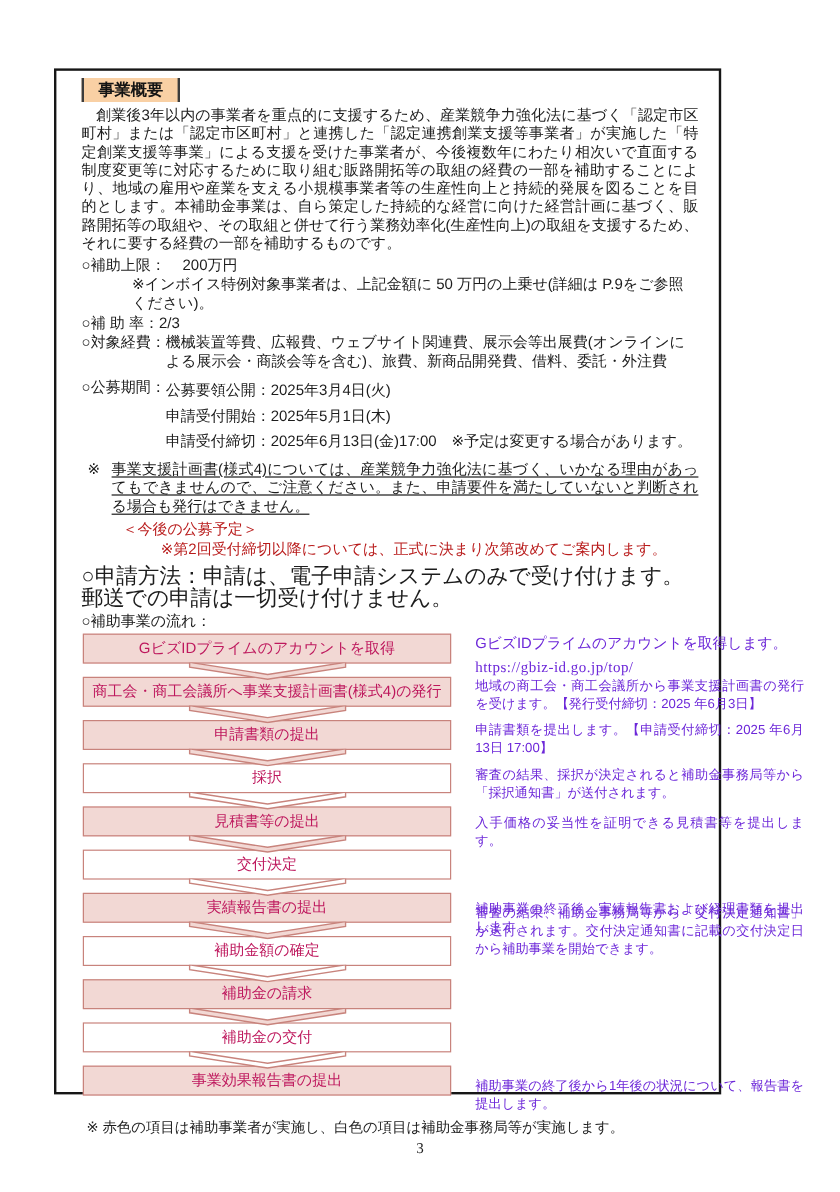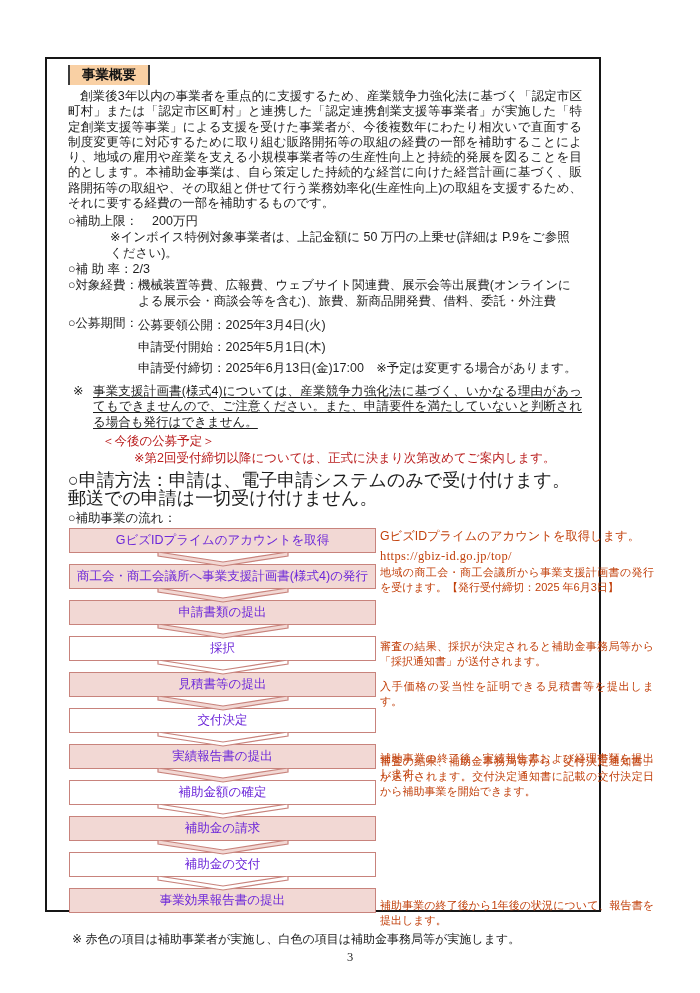--- a/index.html
+++ b/index.html
@@ -40,29 +40,29 @@
   .future-head { margin-top:3px; padding-left:34px; font-size:12.5px; line-height:16px; }
   .future-note { padding-left:66px; font-size:12.5px; line-height:18px; }
   .apply-line { margin-top:4px; font-size:18px; line-height:18px; }
   .flow-head { margin-top:3px; font-size:12.5px; line-height:16px; }
   
   .flow { position:relative; margin-top:2px; height:424px; }
   .steps { position:absolute; left:1px; top:0; width:307px; }
   .step {
     height:25px; border:1.5px solid #c8837c;
     display:flex; align-items:center; justify-content:center;
-    font-size:12.5px; color:#6d28d9;
+    font-size:12.5px; color:#be185d;
   }
   .step.pink { background:#f2d8d4; }
   .step.white { background:#ffffff; }
   .gap { height:12px; position:relative; }
   .gap svg { display:block; margin:0 auto; margin-top:-1px; }
   .note {
-    position:absolute; left:312px; width:274px;
-    font-size:11px; line-height:14.8px; text-align:justify; color:#c2410c;
+    position:absolute; left:328px; width:274px;
+    font-size:11px; line-height:14.8px; text-align:justify; color:#6d28d9;
   }
   .note.big { font-size:12.3px; }
   .note.url {
     font-family:"Liberation Serif","DejaVu Serif",serif;
     font-size:12.5px; letter-spacing:0.4px;
   }
   .legend { position:absolute; left:4px; top:403px; font-size:12px; line-height:16px; }
   .page-num {
     position:absolute; left:0; right:0; top:950px;
     text-align:center; font-size:12.5px;
@@ -170,20 +170,21 @@
           <svg width="132" height="15" viewBox="0 0 132 15">
             <path d="M1,0 L66,10 L131,0 L131,4 L66,14 L1,4 Z" fill="#ffffff" stroke="#c8837c" stroke-width="1.2"></path>
           </svg>
         </div>
       <div class="step pink">事業効果報告書の提出</div>
     </div>
 
     <div class="note big" style="top:1px;">GビズIDプライムのアカウントを取得します。</div>
     <div class="note url" style="top:21px;">https://gbiz-id.go.jp/top/</div>
     <div class="note" style="top:37px;">地域の商工会・商工会議所から事業支援計画書の発行を受けます。【発行受付締切：2025 年6月3日】</div>
+    <div class="note" style="top:74px;">申請書類を提出します。【申請受付締切：2025 年6月13日 17:00】</div>
     <div class="note" style="top:111px;">審査の結果、採択が決定されると補助金事務局等から「採択通知書」が送付されます。</div>
     <div class="note" style="top:151px;">入手価格の妥当性を証明できる見積書等を提出します。</div>
     <div class="note" style="top:180px;margin-top:46px;">審査の結果、補助金事務局等から「交付決定通知書」が送付されます。交付決定通知書に記載の交付決定日から補助事業を開始できます。</div>
     <div class="note" style="top:223px;">補助事業の終了後、実績報告書および経理書類を提出します。</div>
     <div class="note" style="top:370px;">補助事業の終了後から1年後の状況について、報告書を提出します。</div>
 
     <div class="legend">※ 赤色の項目は補助事業者が実施し、白色の項目は補助金事務局等が実施します。</div>
   </div>
 
 </div>

